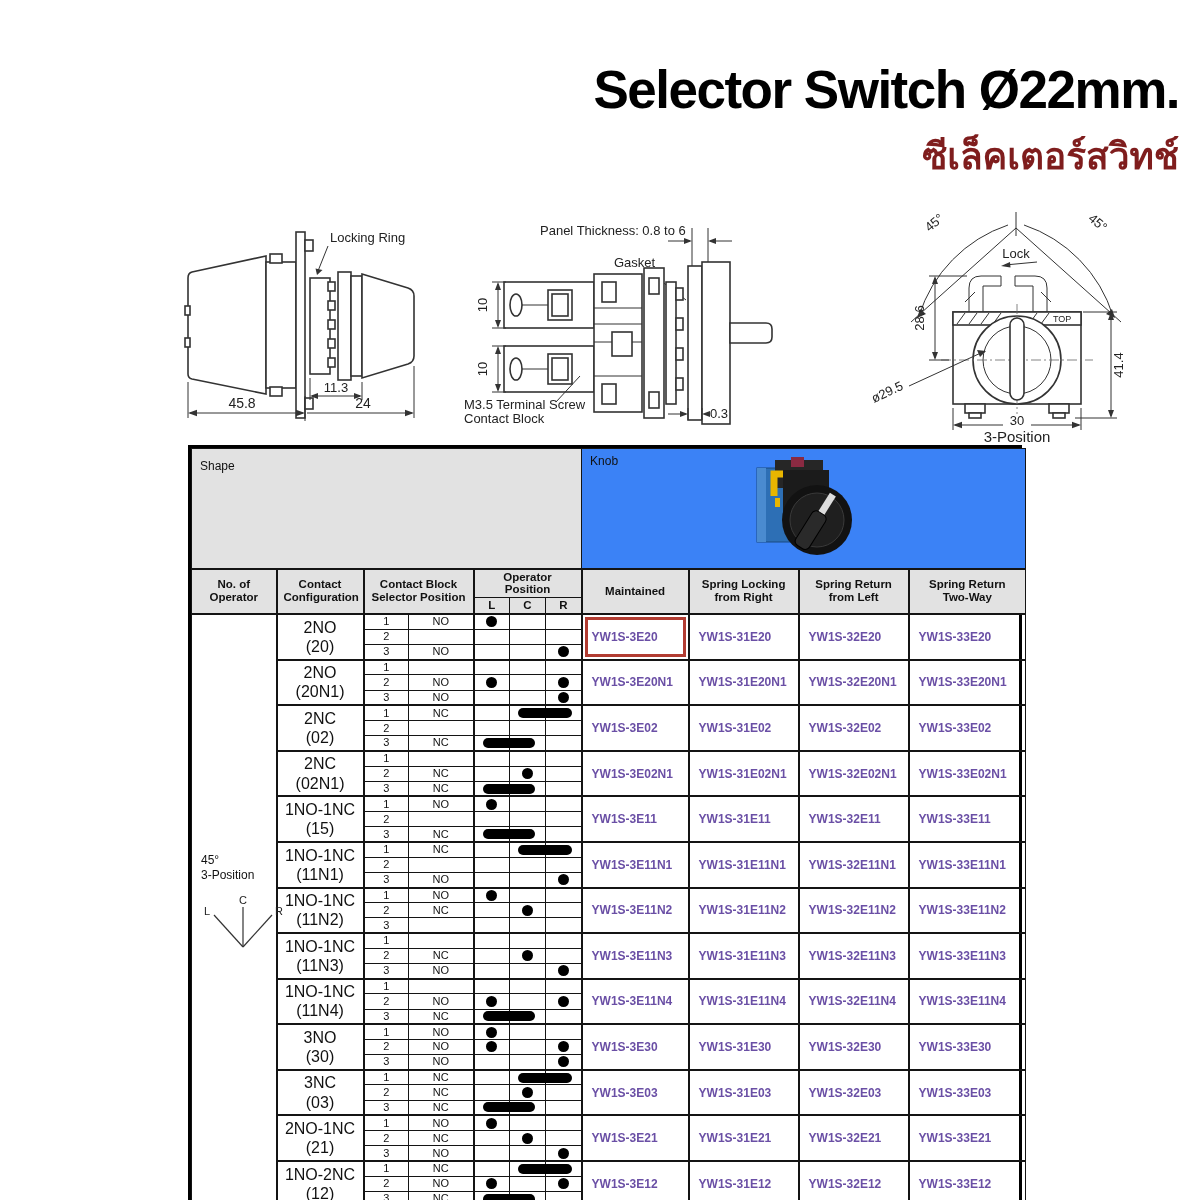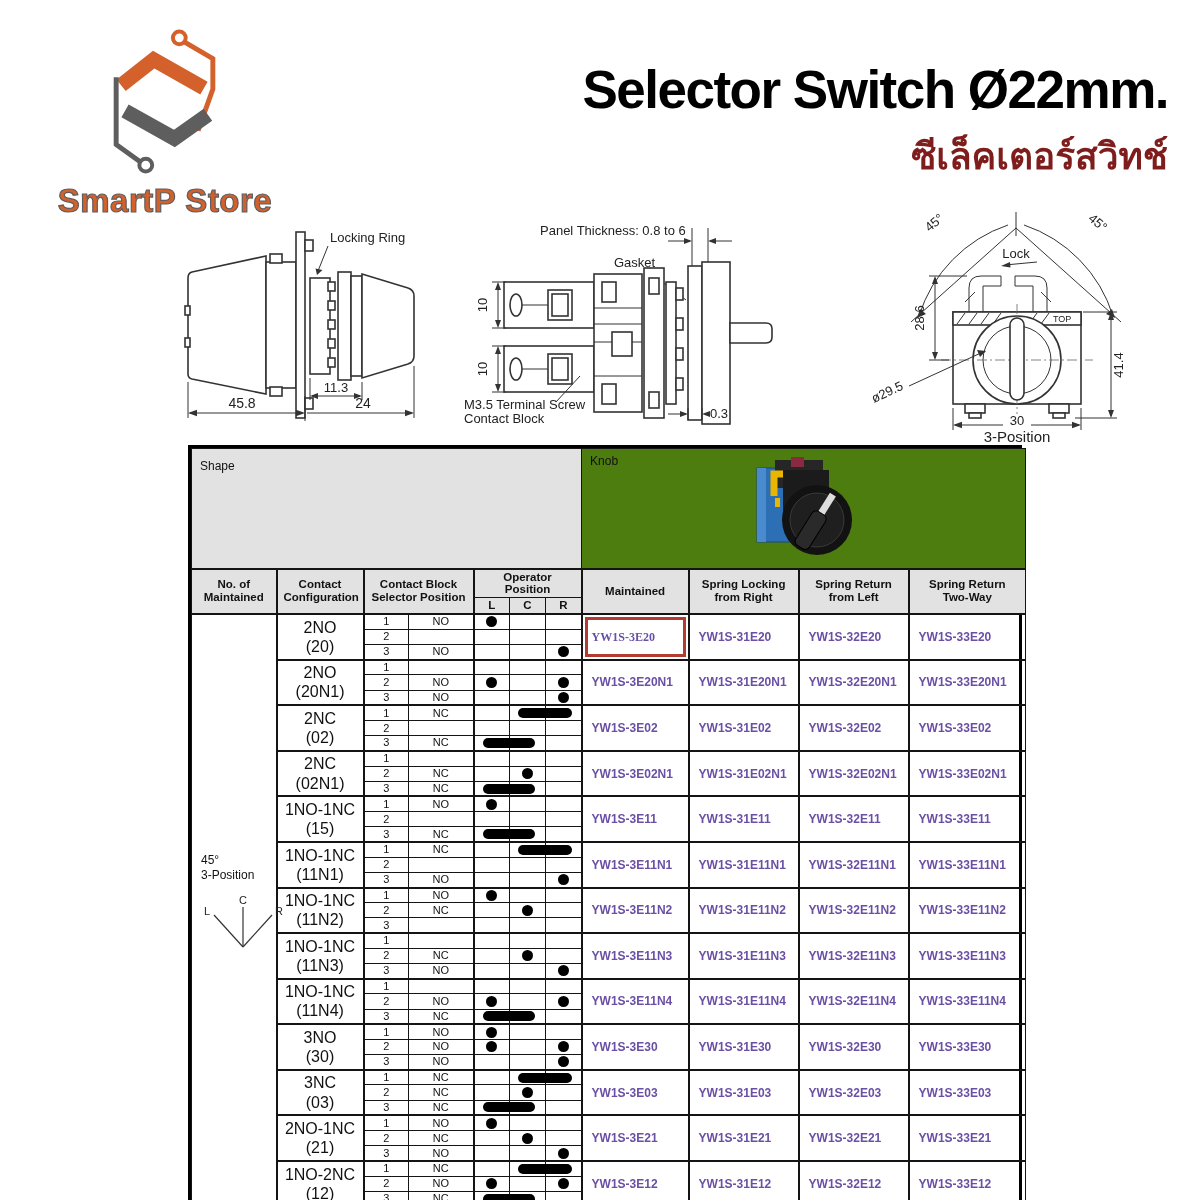--- a/index.html
+++ b/index.html
@@ -6,85 +6,74 @@
   html,body { width:1200px; height:1200px; background:#fff; font-family:"Liberation Sans", sans-serif; color:#111; overflow:hidden; }
   .page { position:relative; width:1200px; height:1200px; background:#fff; }
 
   
   .logo { position:absolute; left:44px; top:28px; width:242px; text-align:center; }
   .logo-icon { display:block; margin:0 auto; }
   .logo-text { margin-top:6px; font-size:33px; font-weight:700; color:#d4612b;
                -webkit-text-stroke:1.2px #5e5e5e; letter-spacing:0.5px; }
 
   
-  .title-block { position:absolute; right:32px; top:62px; text-align:right; }
+  .title-block { position:absolute; right:21px; top:62px; text-align:right; }
   .title-en { font-size:53px; font-weight:700; letter-spacing:-1.5px; color:#000; line-height:1.05; }
   .title-th { font-size:37px; font-weight:700; color:#7f1d1d; margin-top:8px; }
 
   
   .drawing { position:absolute; }
   .d-left   { left:178px; top:226px; }
   .d-mid    { left:462px; top:220px; }
   .d-right  { left:853px; top:192px; }
   svg text { font-family:"Liberation Sans", sans-serif; fill:#222; }
   .tline { stroke:#333; stroke-width:1.6; fill:#fff; }
   .tthin { stroke:#333; stroke-width:1;   fill:none; }
   .dimln { stroke:#333; stroke-width:1;   fill:none; }
   .ah    { fill:#333; stroke:none; }
 
   
   .table-wrap { position:absolute; left:188px; top:445px; width:834px; border:3px solid #000; background:#fff; }
   table { width:100%; border-collapse:collapse; table-layout:fixed; }
   td, th { border:1px solid #141414; font-size:11.5px; text-align:center; vertical-align:middle; overflow:visible; }
   tr.shape-row td { height:120px; vertical-align:top; text-align:left; padding:10px 8px; font-size:12px; }
   td.cell-shape { background:#e2e2e2; }
-  td.cell-knob  { background:#4d7c0f; position:relative; padding:0;text-decoration:underline; }
+  td.cell-knob  { background:#3b82f6; position:relative; padding:0;text-decoration:underline; }
   .knob-label   { position:absolute; top:5px; left:8px; font-size:12px; }
   .knob-img     { position:absolute; left:50%; top:50%; transform:translate(-50%,-50%); }
   tr.head th { background:#e2e2e2; font-weight:700; font-size:11.5px; line-height:1.12; padding:1px 6px; }
   tr.head-1 th { height:17px; }
   tr.head-2 th { height:16px; }
   tbody tr { height:15.2px; }
   tbody td { font-size:11px; padding:0; line-height:1; }
   td.cell-positions { vertical-align:top; text-align:left; padding:0 0 0 9px; }
   .pos-note { margin-top:238px; font-size:12px; line-height:1.25; }
   .pos-fan { margin:12px 0 0 0; display:block; }
   td.cell-config { font-size:16px; line-height:1.2; }
   td.cell-pn { text-align:left; padding-left:9px; font-size:12px; font-weight:700; color:#6a4fa5; }
-  td.highlight { position:relative;font-family:Liberation Serif, serif; }
+  td.highlight { position:relative; }
   td.highlight::after { content:""; position:absolute; top:2px; left:2px; right:2px; bottom:2px;
                         border:3px solid #b23c32; pointer-events:none; }
   
   td.cell-config, td.cell-mount-num, td.op-L, td.cell-pn,
   th.h-config, th.h-mount, th.h-operator, th.h-maintained, th.h-sr,
   th.sub-L { border-left-width:2px; }
   tbody tr.group-start td { border-top-width:2px; }
   tr.shape-row td { border-bottom-width:2px; }
   
   td.cell-op { position:relative; }
   .dot { width:11px; height:11px; background:#000; border-radius:50%; margin:0 auto; }
   .bar { position:absolute; left:24%; top:50%; width:152%; height:10px; transform:translateY(-50%);
          background:#000; border-radius:5px; z-index:2; }
 </style>
 </head>
 <body>
 
 <div class="page">
 
-  <div class="logo">
-    <svg class="logo-icon" width="118" height="148" viewBox="0 0 115 150">
-      <circle cx="72" cy="10" r="6.5" fill="#fff" stroke="#d4612b" stroke-width="4"></circle>
-      <polyline points="77,14 106,31 106,62 91,104" fill="none" stroke="#d4612b" stroke-width="5"></polyline>
-      <polyline points="13,58 46,32 97,61" fill="none" stroke="#d4612b" stroke-width="15"></polyline>
-      <polyline points="101,88 67,112 17,84" fill="none" stroke="#5e5e5e" stroke-width="15"></polyline>
-      <polyline points="8,50 8,118 33,136" fill="none" stroke="#5e5e5e" stroke-width="5"></polyline>
-      <circle cx="38" cy="139" r="6.5" fill="#fff" stroke="#5e5e5e" stroke-width="4"></circle>
-    </svg>
-    <div class="logo-text">SmartP Store</div>
-  </div>
 
   <div class="title-block">
     <div class="title-en">Selector Switch Ø22mm.</div>
     <div class="title-th">ซีเล็คเตอร์สวิทช์</div>
   </div>
 
   <svg class="drawing d-left" width="272" height="200" viewBox="0 0 272 200">
     <path class="tline" d="M10,52 Q10,47 14,46 L88,30 L88,168 L14,153 Q10,152 10,148 Z"></path>
     <rect class="tline" x="7" y="80" width="5" height="9"></rect>
     <rect class="tline" x="7" y="112" width="5" height="9"></rect>
@@ -279,21 +268,21 @@
               <circle cx="72" cy="68" r="35" fill="#121212"></circle>
               <circle cx="72" cy="68" r="27" fill="#1f1f1f" stroke="#3a3a3a"></circle>
               <g transform="rotate(32 72 68)">
                 <rect x="68.5" y="38" width="7" height="26" fill="#ddd"></rect>
                 <rect x="64" y="60" width="16" height="40" rx="5" fill="#2a2a2a" stroke="#000"></rect>
               </g>
             </svg>
           </td>
         </tr>
         <tr class="head head-1">
-          <th rowspan="2">No. of Maintained</th>
+          <th rowspan="2">No. of Operator</th>
           <th rowspan="2" class="h-config">Contact Configuration</th>
           <th rowspan="2" colspan="2" class="h-mount">Contact Block Selector Position</th>
           <th colspan="3" class="h-operator">Operator Position</th>
           <th rowspan="2" class="h-maintained">Maintained</th>
           <th rowspan="2" class="h-sr">Spring Locking from Right</th>
           <th rowspan="2" class="h-sr">Spring Return from Left</th>
           <th rowspan="2" class="h-sr">Spring Return Two-Way</th>
         </tr>
         <tr class="head head-2">
           <th class="sub-L">L</th>

